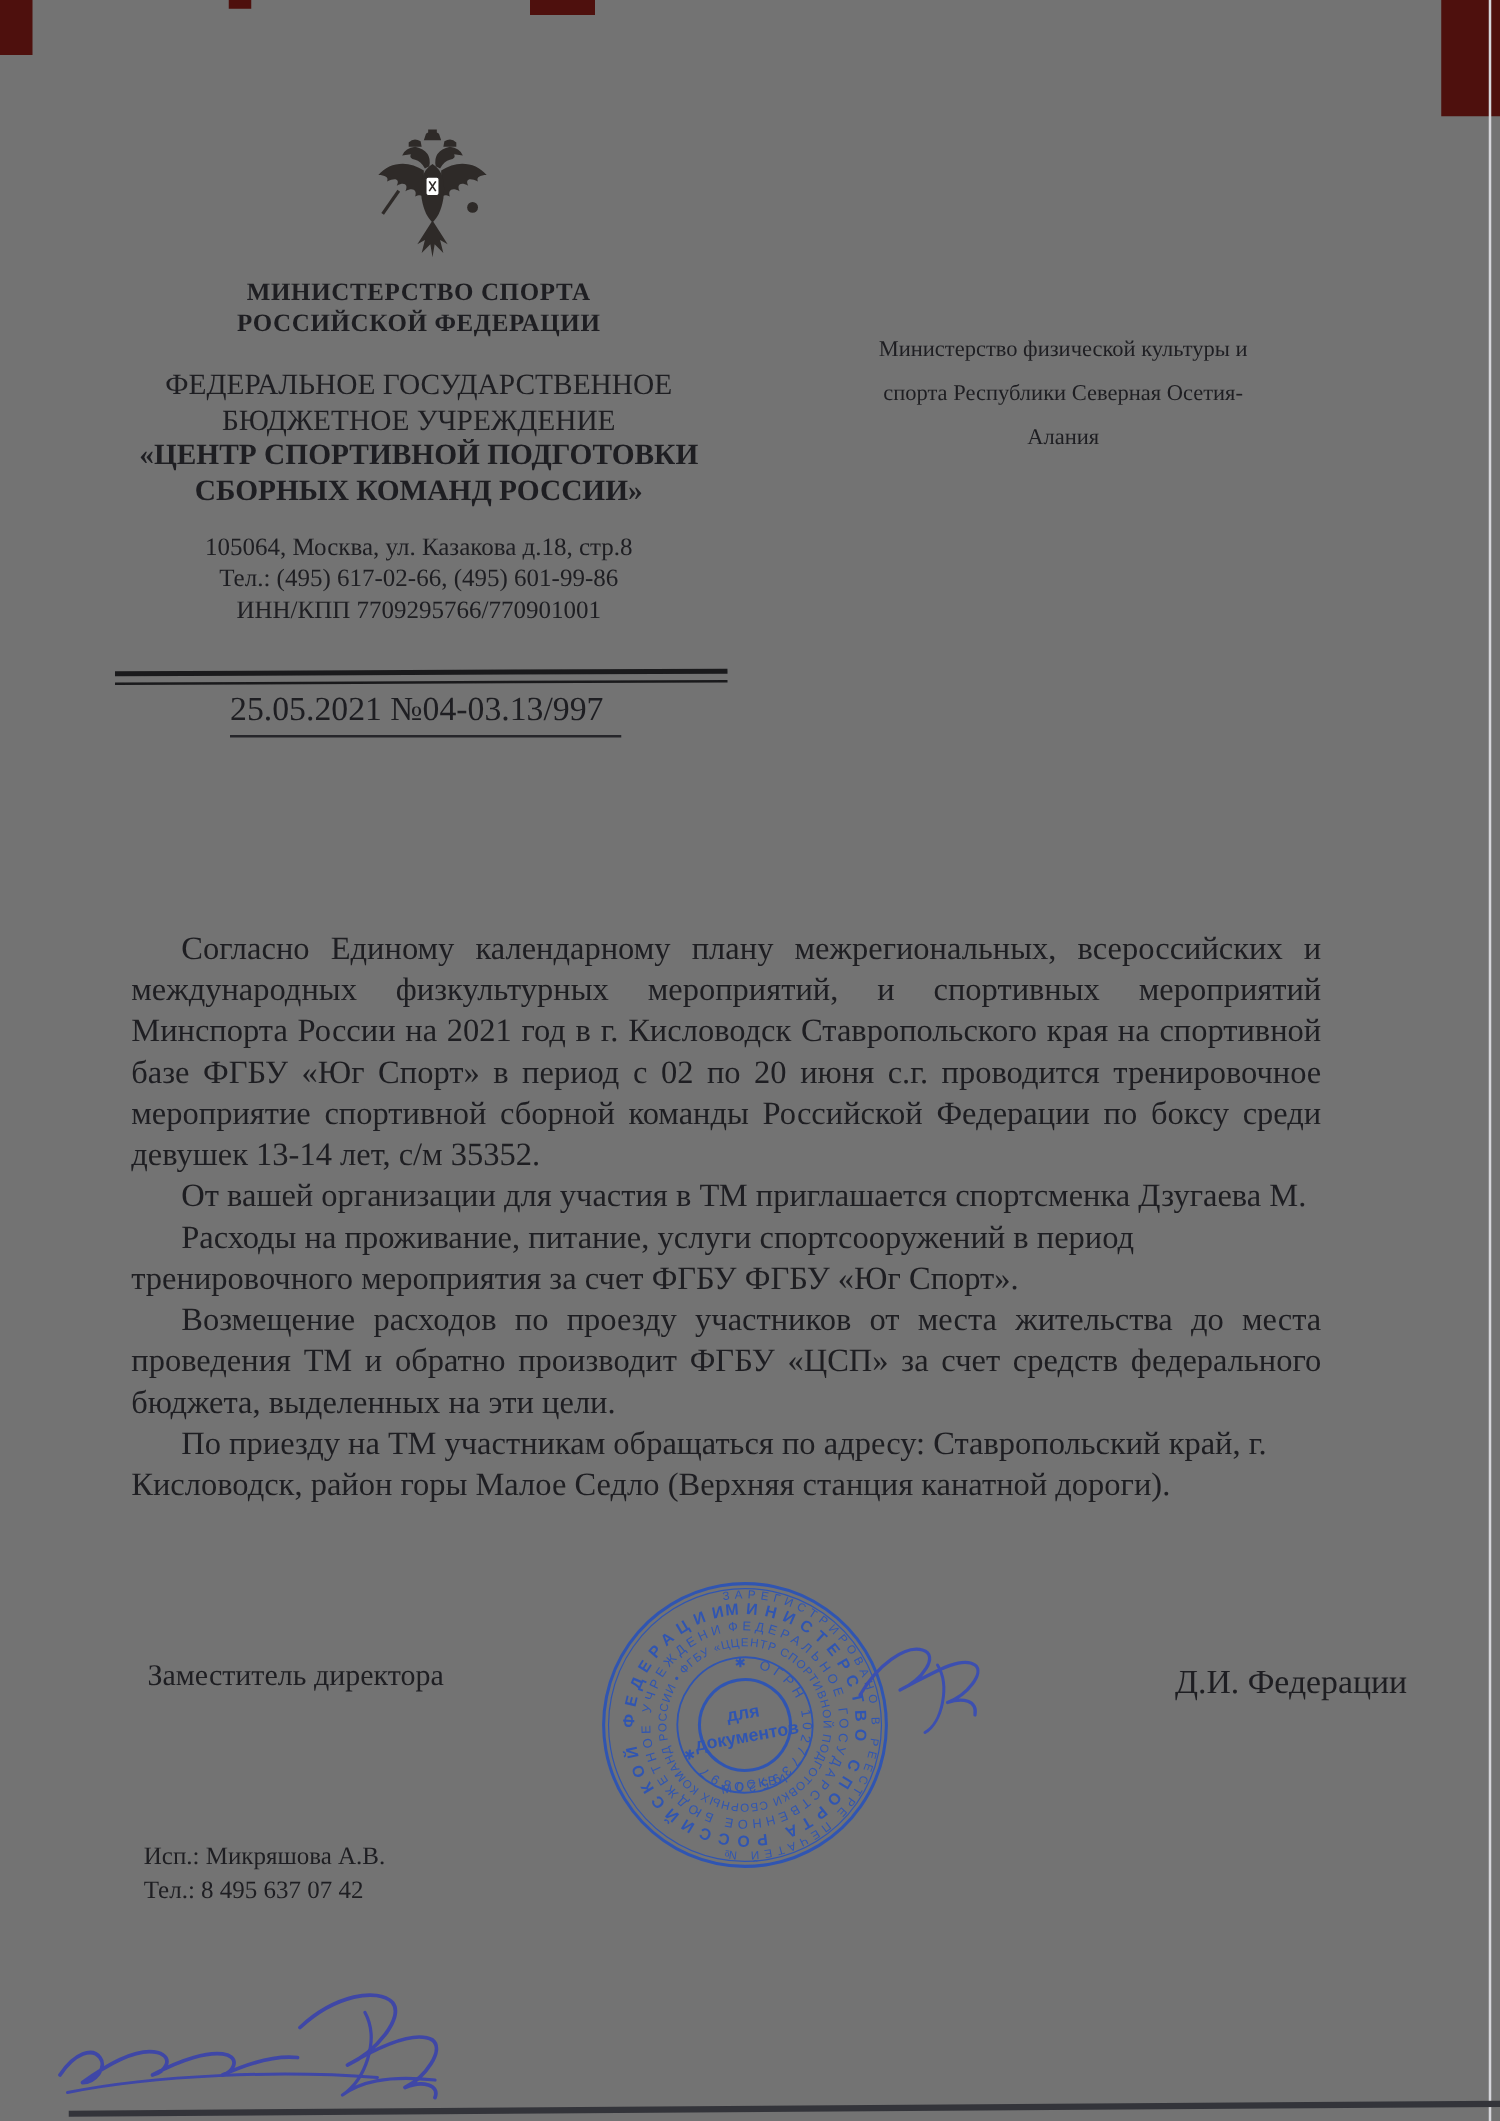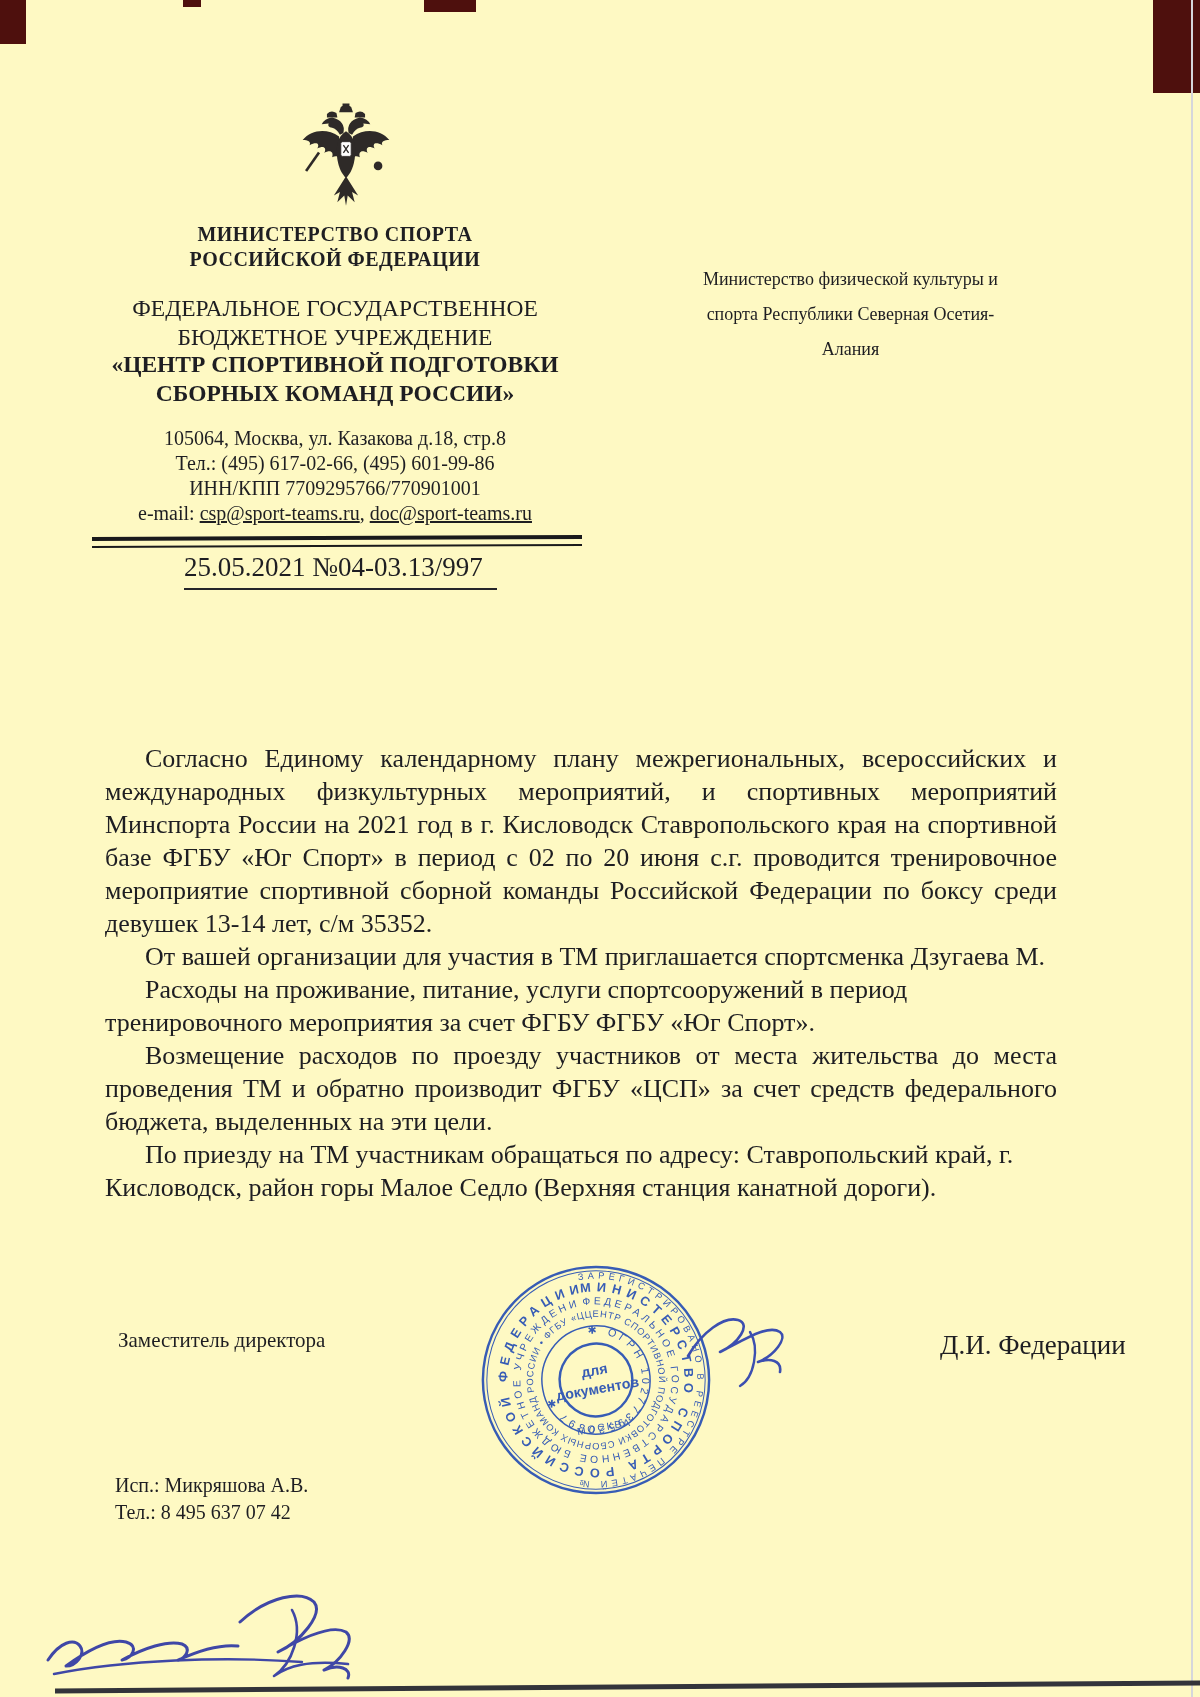--- a/index.html
+++ b/index.html
@@ -1,17 +1,17 @@
 <!DOCTYPE html>
 <html><head>
 <meta charset="utf-8">
 <style>
   html,body{margin:0;padding:0;background:#ffffff;}
   #page{
-    position:relative;width:1200px;height:1697px;background:#fef9c3;overflow:hidden;
+    position:relative;width:1200px;height:1697px;background:#737373;overflow:hidden;
     font-family:"Liberation Serif","DejaVu Serif",serif;color:#1e1e22;
   }
   .abs{position:absolute;}
   .ml{white-space:pre-line;}
   
   .lh-col{left:100px;width:470px;text-align:center;}
   .ministry{top:222px;font-size:20px;font-weight:bold;line-height:25px;letter-spacing:.5px;}
   .orgtype{top:294px;font-size:23.5px;line-height:29px;}
   .orgname{top:350px;font-size:23.5px;font-weight:bold;line-height:29px;}
   .contacts{top:426px;font-size:20px;line-height:25px;}
@@ -21,21 +21,21 @@
   
   .rule{left:92px;top:536px;width:490px;height:5px;border-top:4px solid #1a1a1c;border-bottom:2px solid #1a1a1c;transform:rotate(-.25deg);}
   .reference{left:152px;top:552px;font-size:27px;margin-left:32px;}
   .reference span{display:inline-block;border-bottom:2px solid #26262a;padding:0 14px 5px 0;}
   
   .body-text{left:105px;top:742px;width:952px;font-size:26px;line-height:33px;}
   .body-text p{margin:0;text-indent:40px;}
   .body-text p.justify{text-align:justify;}
   .body-text p.left{text-align:left;}
   
-  .sig-title{left:118px;top:1328px;font-size:21px;}
+  .sig-title{left:118px;top:1328px;font-size:24px;}
   .sig-name{left:940px;top:1330px;font-size:27px;}
   
   .executor{left:115px;top:1472px;font-size:20px;line-height:27px;}
   
   .stamp{left:478px;top:1262px;width:236px;height:236px;opacity:.95;}
   .stamp text{fill:#2d54b5;font-family:"Liberation Sans","DejaVu Sans",sans-serif;}
   .stamp .ring-reg{font-size:9.5px;letter-spacing:4px;}
   .stamp .ring1{font-size:13px;font-weight:bold;letter-spacing:5.5px;}
   .stamp .ring2{font-size:10.5px;letter-spacing:3.2px;}
   .stamp .ring3{font-size:9.5px;letter-spacing:.8px;}
@@ -80,21 +80,20 @@
   <div class="abs lh-col ministry ml">МИНИСТЕРСТВО СПОРТА
 РОССИЙСКОЙ ФЕДЕРАЦИИ</div>
   <div class="abs lh-col orgname ml">«ЦЕНТР СПОРТИВНОЙ ПОДГОТОВКИ
 СБОРНЫХ КОМАНД РОССИИ»</div>
   <div class="abs lh-col orgtype ml">ФЕДЕРАЛЬНОЕ ГОСУДАРСТВЕННОЕ
 БЮДЖЕТНОЕ УЧРЕЖДЕНИЕ</div>
   <div class="abs lh-col contacts">
     <div>105064, Москва, ул. Казакова д.18, стр.8</div>
     <div>Тел.: (495) 617-02-66, (495) 601-99-86</div>
     <div>ИНН/КПП 7709295766/770901001</div>
-    <div><span>e-mail: </span><span class="email">csp@sport-teams.ru</span><span>, </span><span class="email">doc@sport-teams.ru</span></div>
   </div>
 
   <div class="abs recipient ml">Министерство физической культуры и
 спорта Республики Северная Осетия-
 Алания</div>
 
   <div class="abs rule"></div>
   <div class="abs reference">
     <span>25.05.2021 №04-03.13/997</span>
   </div>

